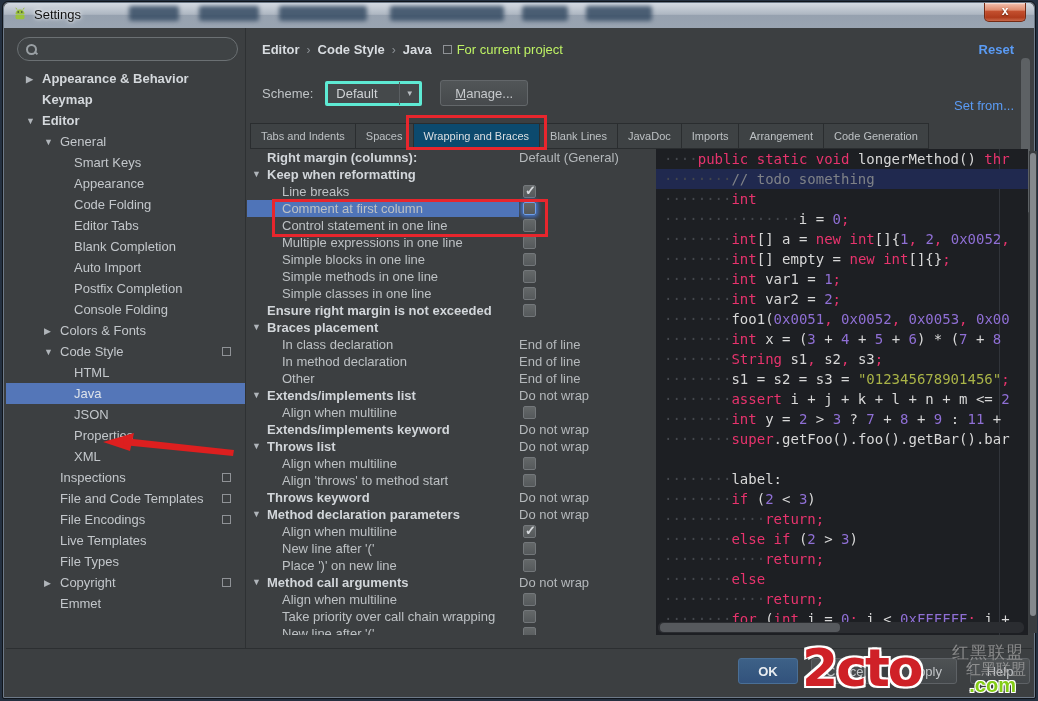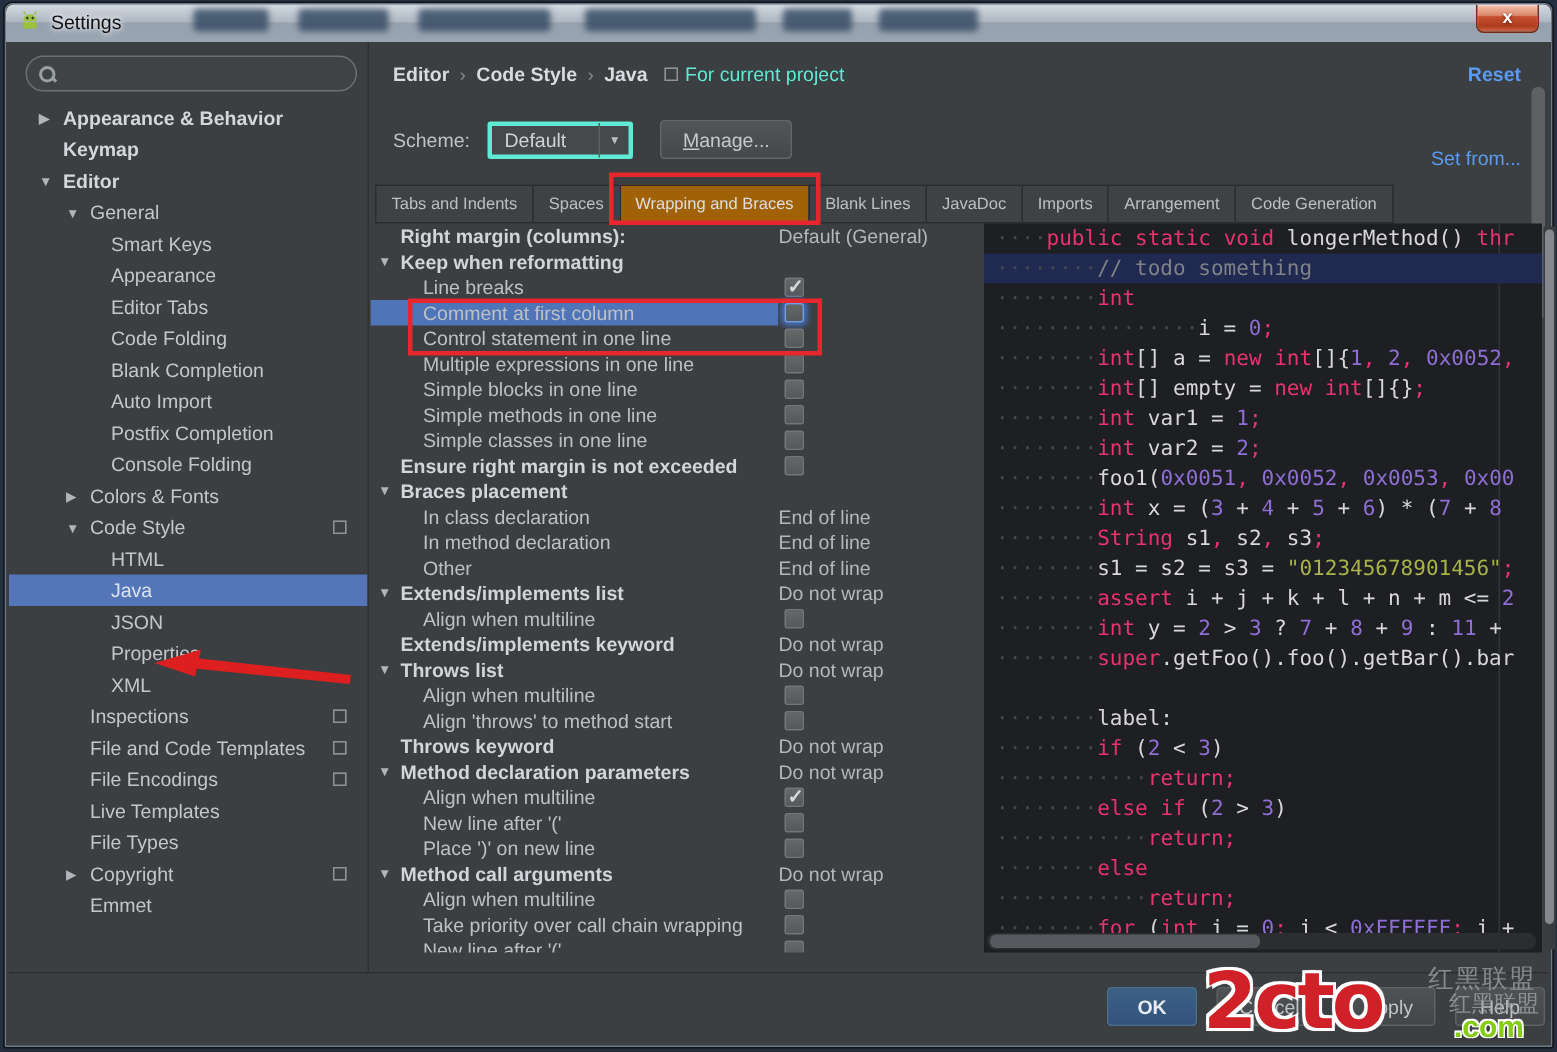--- a/index.html
+++ b/index.html
@@ -42,37 +42,37 @@
   .trow.bold { font-weight:bold; color:#d4d8dc; }
   .trow.sel { background:#5476b8; color:#dde3ea; }
   .copy-ic { position:relative; width:9px; height:9px; margin-left:auto; margin-right:14px; flex:0 0 9px; }
   .copy-ic::before { content:""; position:absolute; right:0; top:0; width:7px; height:7px; border:1px solid #8f9periodic296; border:1px solid #8f9296; }
   .copy-ic::after { content:""; position:absolute; left:0; bottom:0; width:7px; height:7px; border:1px solid #8f9296; background:#3c3f41; }
   #red-arrow { position:absolute; left:0; top:398px; width:240px; height:36px; pointer-events:none; z-index:5; }
 
   
   #crumbs { position:absolute; left:256px; top:14px; font-size:13px; color:#d8dce0; display:flex; align-items:center; gap:7px; }
   .crumb { font-weight:bold; } .crumb-sep { color:#8b9095; font-size:12px; }
-  #scope-note { color:#5eead4; font-weight:normal; display:flex; align-items:center; gap:5px; margin-left:4px; }
+  #scope-note { color:#bef264; font-weight:normal; display:flex; align-items:center; gap:5px; margin-left:4px; }
   #reset-link { position:absolute; right:18px; top:14px; color:#5a9bf5; font-size:13px; font-weight:bold; cursor:pointer; }
   #scheme-row { position:absolute; left:256px; top:52px; display:flex; align-items:center; }
   #scheme-label { font-size:13px; color:#bfc3c6; margin-right:12px; }
   #scheme-combo { width:97px; height:25px; background:#45494b; border:3px solid #5eead4; border-radius:2px;
      display:flex; align-items:center; font-size:13px; color:#d0d3d6; cursor:default; }
   #scheme-combo .cval { flex:1; padding-left:8px; }
   #scheme-combo .carr { width:20px; text-align:center; font-size:8px; color:#b7bcc0; border-left:1px solid #5a5f62; line-height:23px; }
   #manage-btn { margin-left:18px; height:26px; padding:0 14px; background:linear-gradient(#515557,#46494c);
      border:1px solid #63676a; border-radius:3px; color:#c6c9cc; font-size:13px; cursor:default; }
   #setfrom-link { position:absolute; right:18px; top:70px; color:#5a9bf5; font-size:13px; cursor:pointer;text-align:center; }
 
   
   #tabs { position:absolute; left:244px; top:95px; display:flex; font-size:11px; color:#bcc0c3; }
   .tab { position:relative; height:26px; line-height:24px; padding:0 10px; background:#3e4244;
      border:1px solid #2a2d2f; margin-right:-1px; cursor:default; white-space:nowrap; }
-  .tab.sel { background:#a16207; color:#dcdfe2; }
+  .tab.sel { background:#0c4a6e; color:#dcdfe2; }
   .tab-redbox { position:absolute; left:-8px; right:-8px; top:-9px; bottom:-2px; border:3px solid #e8262d; pointer-events:none; z-index:4; }
 
   
   #settings { position:absolute; left:241px; top:121px; width:409px; bottom:60px; overflow:hidden; font-size:13px; color:#bdc1c4; }
   .srow { position:relative; height:17px; display:flex; align-items:center; white-space:nowrap; }
   .srow .sarr { position:absolute; left:5px; top:3px; font-size:9px; color:#b0b5ba; }
   .srow .slbl { position:relative; z-index:1; }
   .srow.l0 .slbl { padding-left:20px; } .srow.l1 .slbl { padding-left:20px; } .srow.l2 .slbl { padding-left:35px; }
   .srow.bold .slbl { font-weight:bold; color:#d2d6da; }
   .srow.hl { background:linear-gradient(to right,#4f74b8 0,#4f74b8 272px,transparent 272px); }
@@ -187,24 +187,24 @@
               <span class="arr">▼</span>
               <span class="tlbl">General</span>
             </div>
             <div class="trow lv2">
               <span class="tlbl">Smart Keys</span>
             </div>
             <div class="trow lv2">
               <span class="tlbl">Appearance</span>
             </div>
             <div class="trow lv2">
+              <span class="tlbl">Code Folding</span>
+            </div>
+            <div class="trow lv2">
               <span class="tlbl">Editor Tabs</span>
-            </div>
-            <div class="trow lv2">
-              <span class="tlbl">Code Folding</span>
             </div>
             <div class="trow lv2">
               <span class="tlbl">Blank Completion</span>
             </div>
             <div class="trow lv2">
               <span class="tlbl">Auto Import</span>
             </div>
             <div class="trow lv2">
               <span class="tlbl">Postfix Completion</span>
             </div>

